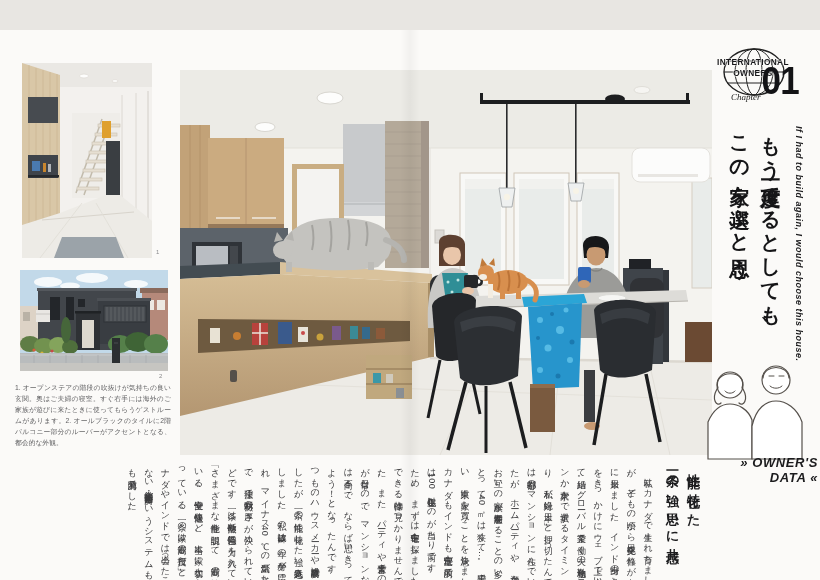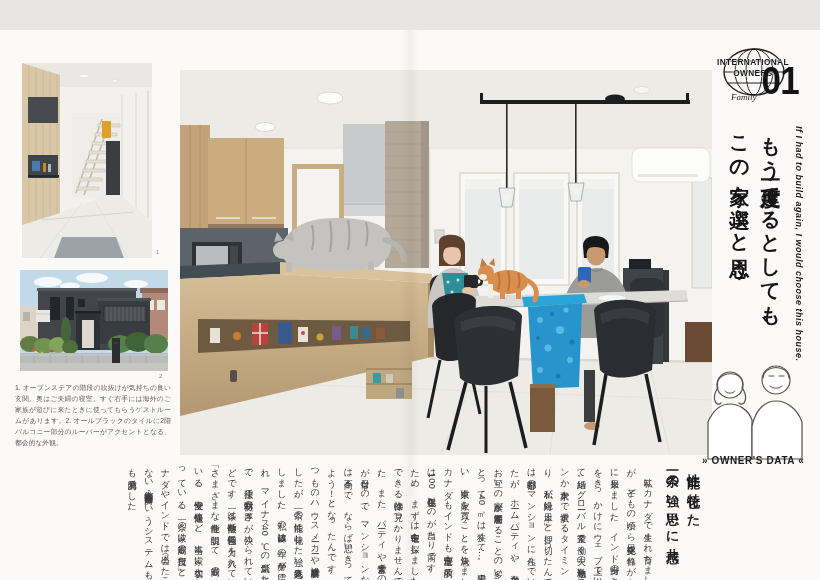--- a/index.html
+++ b/index.html
@@ -23,21 +23,21 @@
     line-height:1;transform:scaleX(.92);letter-spacing:-1px;}
   
   #headline-en{position:absolute;left:794px;top:96px;height:300px;writing-mode:vertical-rl;
     font-size:9px;font-weight:700;font-style:italic;color:#1d1d1f;letter-spacing:.5px;}
   #headline-jp{position:absolute;left:724px;top:92px;height:260px;writing-mode:vertical-rl;
     font-size:20px;font-weight:700;color:#151517;line-height:1.55;letter-spacing:1px;}
   
   #couple{position:absolute;left:690px;top:328px;width:122px;height:102px;}
   
   #owners{position:absolute;left:702px;top:425px;width:116px;}
-  #od-title{font-size:10px;font-weight:700;letter-spacing:.6px;color:#1c1c1e;text-align:left;}
+  #od-title{font-size:13px;font-weight:700;letter-spacing:.6px;color:#1c1c1e;text-align:right;font-style:italic;}
   #od-box{position:relative;margin:7px auto 0;width:94px;padding:4px 8px 10px;}
   .corner{position:absolute;width:8px;height:8px;border:1.5px solid #2a2a2c;}
   .c-tl{left:0;top:0;border-right:none;border-bottom:none;}
   .c-tr{right:0;top:0;border-left:none;border-bottom:none;}
   .c-bl{left:0;bottom:0;border-right:none;border-top:none;}
   .c-br{right:0;bottom:0;border-left:none;border-top:none;}
   .od-label{font-size:6.5px;color:#4a4a4c;letter-spacing:.3px;text-align:left;
     border-bottom:.8px solid #b9b5ae;padding-bottom:2px;margin-top:8px;}
   .od-value{font-size:9px;color:#1d1d1f;text-align:center;margin-top:5px;line-height:1.5;}
   #od-house{font-size:10px;font-weight:600;letter-spacing:1px;}
@@ -457,21 +457,21 @@
     <svg id="globe" width="68" height="54" viewBox="0 0 68 54">
       <ellipse cx="33" cy="26" rx="30" ry="23" fill="none" stroke="#222" stroke-width="1.4"></ellipse>
       <ellipse cx="33" cy="26" rx="19" ry="23" fill="none" stroke="#222" stroke-width="1"></ellipse>
       <ellipse cx="33" cy="26" rx="8" ry="23" fill="none" stroke="#222" stroke-width="1"></ellipse>
       <line x1="3" y1="26" x2="63" y2="26" stroke="#222" stroke-width="1"></line>
       <line x1="6" y1="15" x2="60" y2="15" stroke="#222" stroke-width="1"></line>
       <line x1="6" y1="37" x2="60" y2="37" stroke="#222" stroke-width="1"></line>
     </svg>
     <div class="logoline" id="logoline1">INTERNATIONAL</div>
     <div class="logoline" id="logoline2">OWNERS</div>
-    <div id="chapterword">Family</div>
+    <div id="chapterword">Chapter</div>
     <div id="chapternum">01</div>
   </div>
 
   <div id="headline-en">If I had to build again, I would choose this house.</div>
   <div id="headline-jp">
     <div>もう一度建てるとしても、</div>
     <div>この家を選ぶと思う。</div>
   </div>
 
   <div id="couple">

